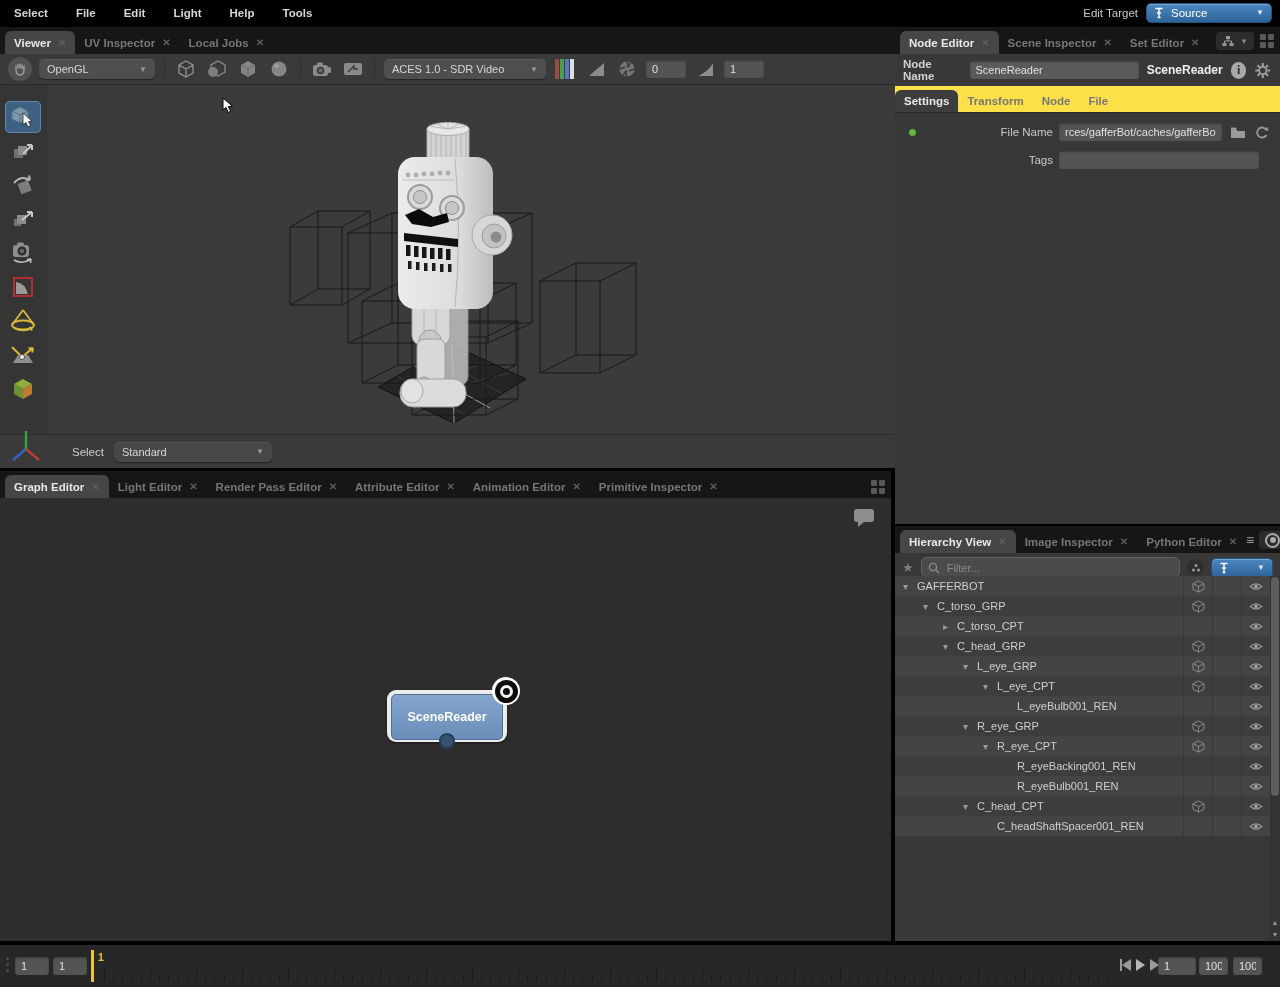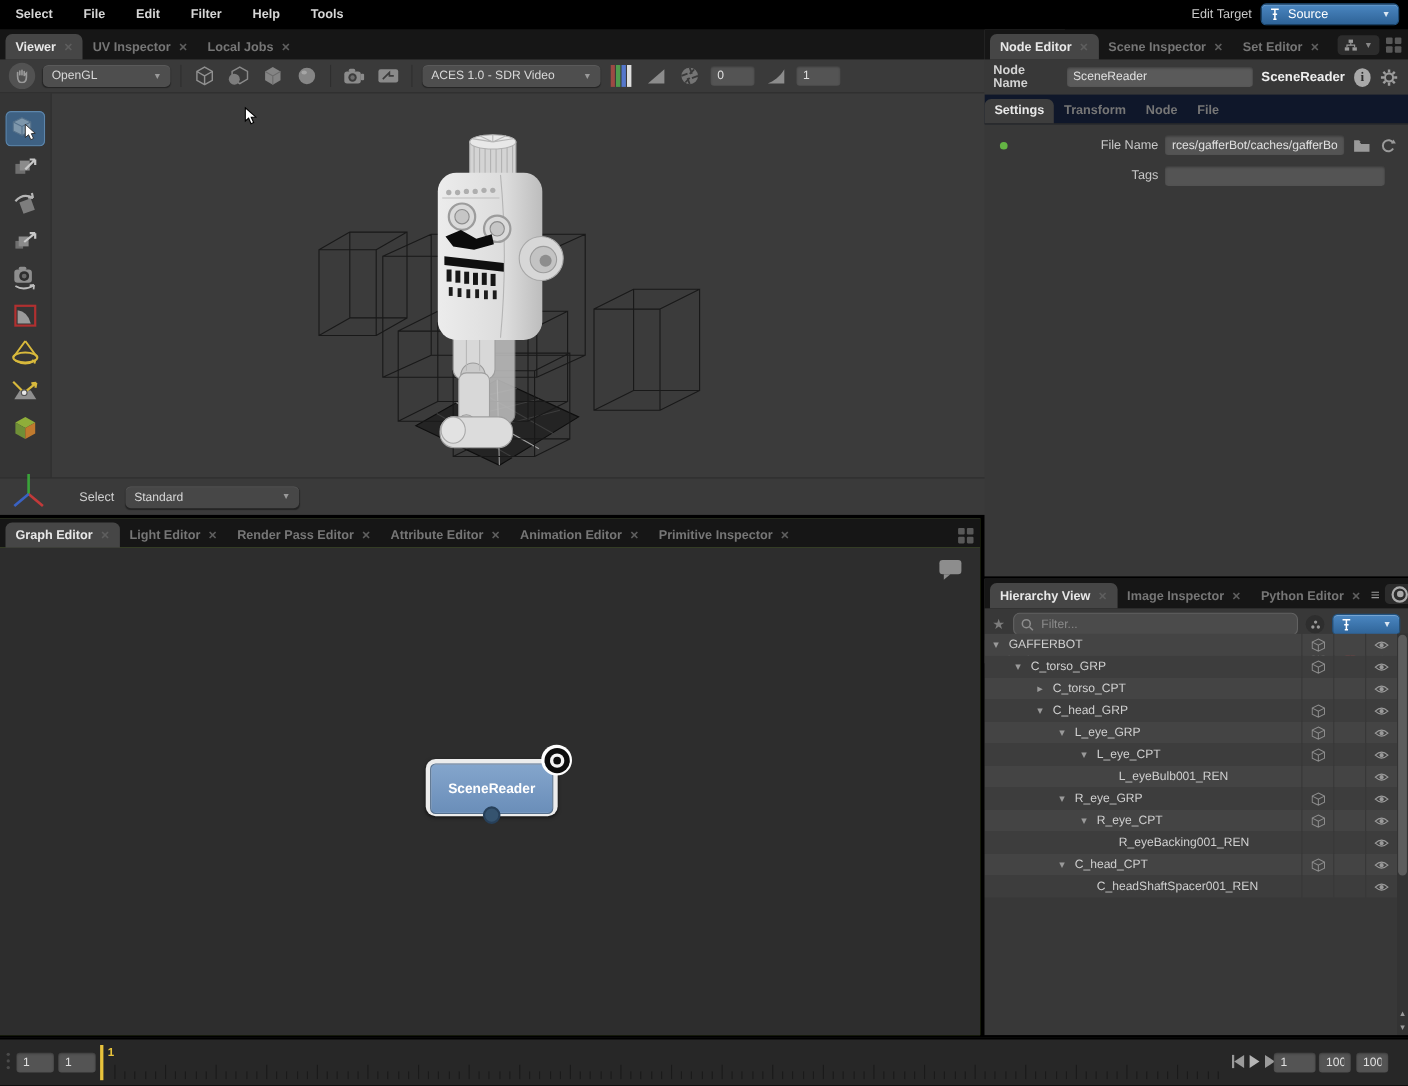--- a/index.html
+++ b/index.html
@@ -48,42 +48,42 @@
   .tool-btn{width:36px;height:32px;margin:2px 0 2px 5px;border-radius:5px;display:flex;align-items:center;justify-content:center;}
   .tool-btn.active{background:#3e6183;box-shadow:inset 0 0 0 1px #5d86ab;}
   #tool-strip .col{position:absolute;top:14px;left:0;}
   #viewport-scene{position:absolute;left:46px;top:0;right:0;bottom:0;}
   #viewer-bottom{position:absolute;left:0;bottom:0;right:0;height:33px;background:#3a3a3a;border-top:1px solid #2c2c2c;display:flex;align-items:center;}
   #gizmo{margin-left:8px;margin-top:-10px;}
   #select-label{margin-left:28px;font-size:11.5px;color:#cfcfcf;}
   #select-dd{width:142px;margin-left:10px;background:#474747;}
   #toolbar-cursor{position:absolute;left:222px;top:70px;z-index:5;}
   
-  #graph-panel{left:0;top:471px;width:891px;height:470px;background:#bef264;}
+  #graph-panel{left:0;top:471px;width:891px;height:470px;background:#7f1d1d;}
   #graph-area{position:absolute;top:27px;left:0;right:0;bottom:0;background:#2d2d2d;}
   #graph-bubble{position:absolute;right:16px;top:10px;}
   .gnode{position:absolute;left:387px;top:192px;width:120px;height:52px;background:#ececec;border-radius:9px;padding:4px;box-sizing:border-box;box-shadow:0 1px 3px rgba(0,0,0,.5);}
   .gnode-inner{background:linear-gradient(#84a5cc,#6a8eb9);border:1px solid #546f8d;border-radius:5px;height:100%;
       display:flex;align-items:center;justify-content:center;color:#fff;font-weight:bold;font-size:12.5px;}
   .gnode-port{position:absolute;left:50%;bottom:-7px;transform:translateX(-50%);width:12px;height:12px;border-radius:50%;
       background:#35536f;border:2px solid #27405a;}
   .focus-ring{position:absolute;right:-13px;top:-13px;width:28px;height:28px;border-radius:50%;background:#fff;
       display:flex;align-items:center;justify-content:center;}
   .focus-ring .r1{width:23px;height:23px;border-radius:50%;background:#0c0c0c;display:flex;align-items:center;justify-content:center;}
   .focus-ring .r2{width:13px;height:13px;border-radius:50%;background:#f2f2f2;display:flex;align-items:center;justify-content:center;}
   .focus-ring .r3{width:7px;height:7px;border-radius:50%;background:#0c0c0c;}
   
   #node-editor{left:895px;top:27px;width:385px;height:497px;}
   #nn-row{height:32px;display:flex;align-items:center;padding:0 8px;gap:8px;background:#383838;}
   #nn-label{font-size:11.5px;font-weight:bold;color:#d2d2d2;}
   #nn-input{width:182px;background:#5a5a5a;}
   #nn-type{font-size:12px;font-weight:bold;color:#eee;}
   .info-icon{width:17px;height:17px;border-radius:50%;background:#a9a9a9;color:#2d2d2d;font-weight:bold;font-size:12px;
       display:flex;align-items:center;justify-content:center;font-family:"Liberation Serif",serif;}
-  #sect-tabbar{height:26px;background:#0f172a;display:flex;align-items:flex-end;padding-left:0;border-bottom:1px solid #2a2a2a;}
+  #sect-tabbar{height:26px;background:#fde047;display:flex;align-items:flex-end;padding-left:0;border-bottom:1px solid #2a2a2a;}
   #sect-tabbar .tab{height:22px;font-size:11.5px;}
   #sect-tabbar .tab.active{background:#3d3d3d;}
   .ne-row{display:flex;align-items:center;margin-top:10px;position:relative;}
   .ne-label{width:158px;text-align:right;font-size:11.5px;color:#c8c8c8;flex:none;}
   .ne-dot{position:absolute;left:14px;width:7px;height:7px;border-radius:50%;background:#64b544;}
   #file-input{width:163px;margin-left:6px;}
   #tags-input{width:200px;margin-left:6px;}
   
   #hierarchy-panel{left:895px;top:526px;width:385px;height:415px;}
   #filter-row{height:29px;display:flex;align-items:center;padding:0 7px;gap:7px;background:#383838;}
@@ -131,21 +131,21 @@
 <div id="app">
 
   <div id="menubar">
     <div class="menu-items">
   <span class="menu-item">Select</span>
 
   <span class="menu-item">File</span>
 
   <span class="menu-item">Edit</span>
 
-  <span class="menu-item">Filter</span>
+  <span class="menu-item">Light</span>
 
   <span class="menu-item">Help</span>
 
   <span class="menu-item">Tools</span>
 </div>
     <div id="menubar-right">
       <span class="mb-label">Edit Target</span>
       <div class="blue-dd" id="edit-target-dd">
         <svg width="10" height="12" viewBox="0 0 10 12">
             <path d="M1.5 1.5 H8.5 M5 1.5 V10 M3 6 H7 M3.5 10.5 H6.5" stroke="#fff" stroke-width="1.4" fill="none"></path>
@@ -850,20 +850,38 @@
     </span>
     <span class="hcol"></span>
     <span class="hcol">
       <svg width="14" height="9" viewBox="0 0 16 11">
         <path d="M1 5.5 Q8 -1 15 5.5 Q8 12 1 5.5 Z" fill="none" stroke="#9a9a9a" stroke-width="1.3"></path>
               <circle cx="8" cy="5.5" r="2.3" fill="#9a9a9a"></circle>
             </svg>
     </span>
   </div>
 
+  <div class="hrow">
+    <div class="hname" style="padding-left: 108px;">
+      <span class="harrow"></span>
+      <span>R_eyeBulb001_REN</span>
+    </div>
+    <span class="hcol">
+      <svg width="13" height="13" viewBox="0 0 14 14" style="visibility: hidden;">
+        <path d="M7 1 L13 4 V10 L7 13 L1 10 V4 Z M1 4 L7 7 L13 4 M7 7 V13" stroke="#8d8d8d" fill="none"></path>
+            </svg>
+    </span>
+    <span class="hcol"></span>
+    <span class="hcol">
+      <svg width="14" height="9" viewBox="0 0 16 11">
+        <path d="M1 5.5 Q8 -1 15 5.5 Q8 12 1 5.5 Z" fill="none" stroke="#9a9a9a" stroke-width="1.3"></path>
+              <circle cx="8" cy="5.5" r="2.3" fill="#9a9a9a"></circle>
+            </svg>
+    </span>
+  </div>
 
   <div class="hrow">
     <div class="hname" style="padding-left: 68px;">
       <span class="harrow">▾</span>
       <span>C_head_CPT</span>
     </div>
     <span class="hcol">
       <svg width="13" height="13" viewBox="0 0 14 14">
         <path d="M7 1 L13 4 V10 L7 13 L1 10 V4 Z M1 4 L7 7 L13 4 M7 7 V13" stroke="#8d8d8d" fill="none"></path>
             </svg>

